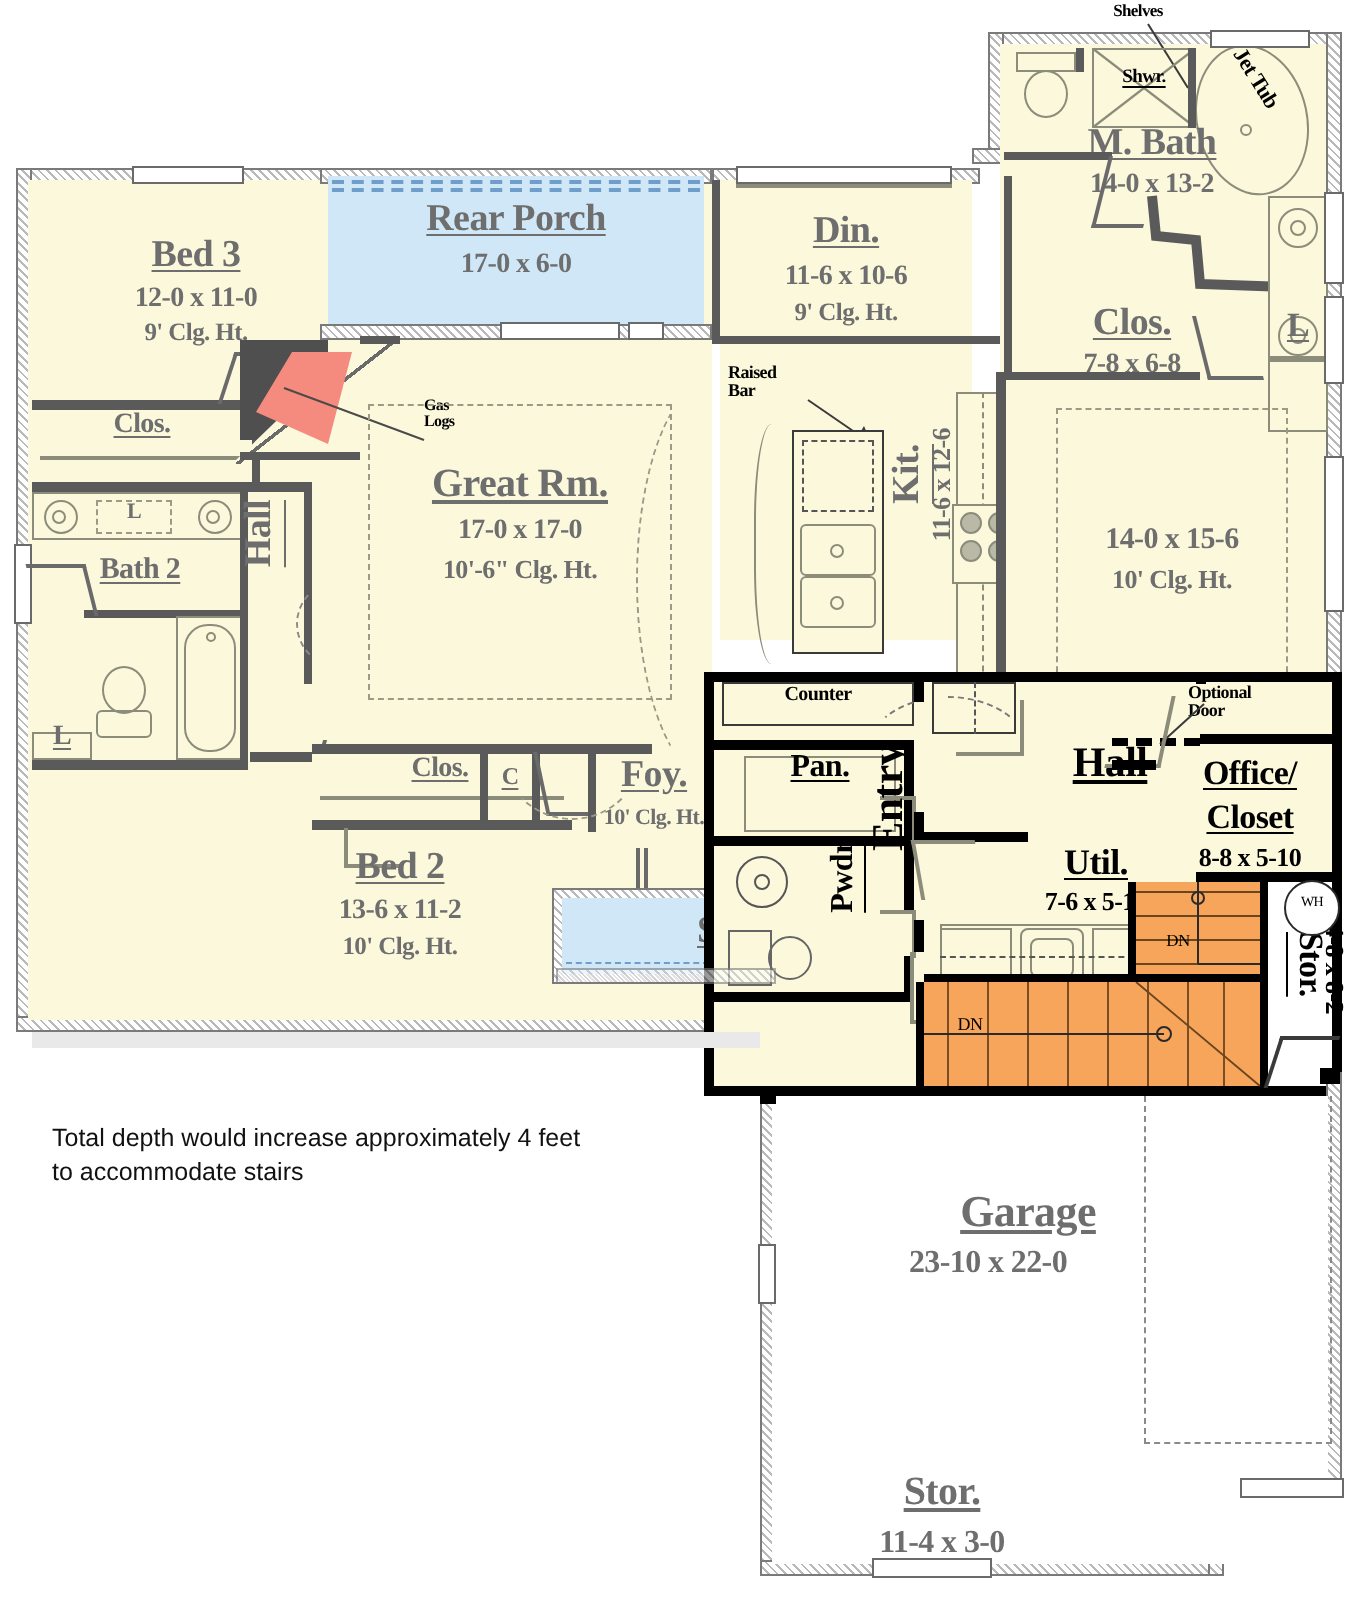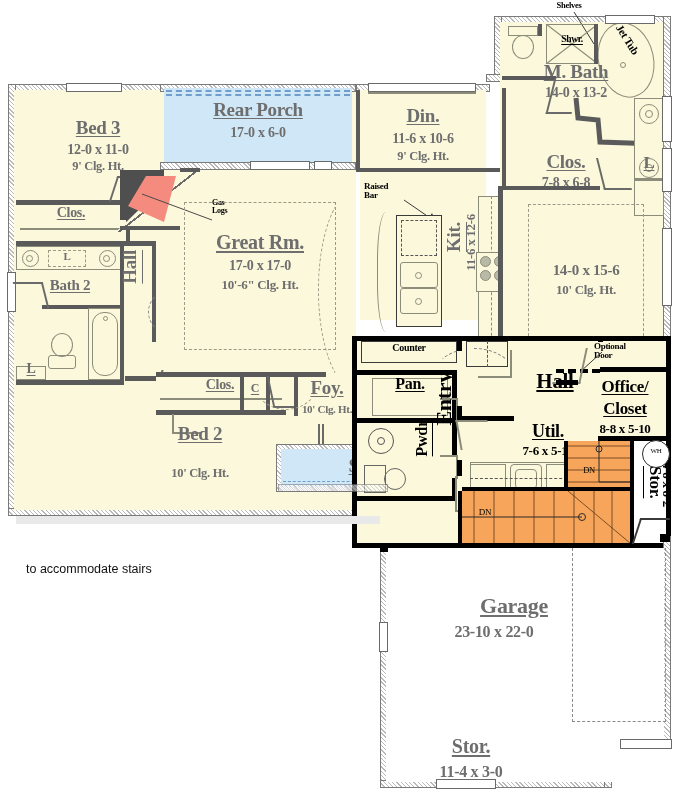--- a/index.html
+++ b/index.html
@@ -159,20 +159,23 @@
   <div class="abs wall" style="left:266px;top:376px;width:4px;height:38px;"></div>
   <div class="lbl" style="left:243px;top:382px;width:24px;font-size:12px;">
      <span class="nm">C</span>
   </div>
   <div class="abs" style="left:270px;top:376px;width:24px;height:32px;border-left:2px solid #6a6a6a;border-bottom:2px solid #6a6a6a;transform:skewX(12deg);"></div>
 
   <div class="abs" style="left:172px;top:414px;width:28px;height:20px;border-left:2px solid #8c8c7a;border-bottom:2px solid #8c8c7a;"></div>
 
   <div class="lbl" style="left:120px;top:424px;width:160px;font-size:19px;">
      <span class="nm">Bed 2</span>
+  </div>
+  <div class="lbl" style="left:120px;top:449px;width:160px;font-size:14px;">
+     <span class="dm">13-6 x 11-2</span>
   </div>
   <div class="lbl" style="left:120px;top:467px;width:160px;font-size:12.5px;">
      <span class="ch">10' Clg. Ht.</span>
   </div>
 
   <div class="abs wall" style="left:294px;top:372px;width:4px;height:44px;"></div>
   <div class="abs arcd" style="left:278px;top:356px;width:84px;height:52px;border-color:#8a8a8a transparent transparent transparent;border-radius:50% 50% 0 0;"></div>
   <div class="lbl" style="left:284px;top:378px;width:86px;font-size:19px;">
      <span class="nm">Foy.</span>
   </div>
@@ -551,16 +554,17 @@
   <div class="lbl" style="left:386px;top:764px;width:170px;font-size:16px;">
      <span class="dm">11-4 x 3-0</span>
   </div>
   <div class="abs" style="left:436px;top:779px;width:60px;height:10px;background:#fff;border:1px solid #6a6a6a;"></div>
   <div class="abs" style="left:620px;top:739px;width:52px;height:10px;background:#fff;border:1px solid #6a6a6a;"></div>
 
   <div class="abs" style="left:16px;top:516px;width:364px;height:8px;background:#e9e9e9;"></div>
   <div class="abs hatch" style="left:278px;top:484px;width:110px;height:8px;opacity:.6;"></div>
 
   <div class="note" style="left:26px;top:561px;">
+    <div class="t2">Total depth would increase approximately 4 feet</div>
     <div class="t2">to accommodate stairs</div>
   </div>
 
 </div>
 
 </body></html>

